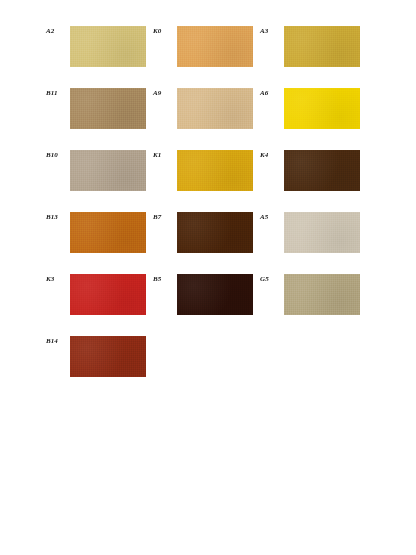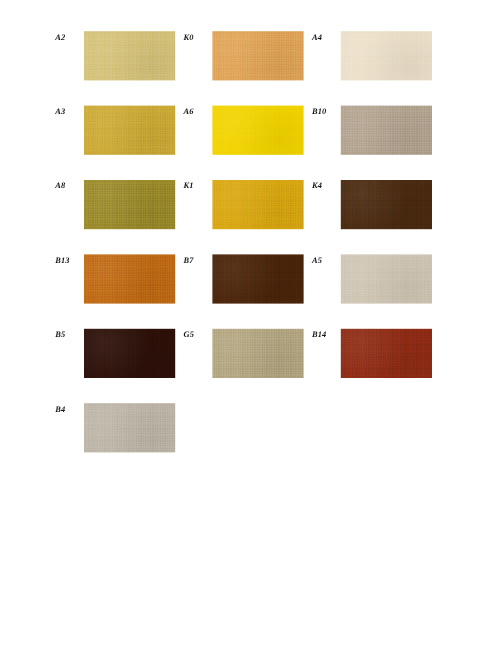--- a/index.html
+++ b/index.html
@@ -102,38 +102,38 @@
   <div class="swatch-grid">
       <div class="swatch-cell">
         <span class="swatch-label">A2</span>
         <span class="swatch-chip" style="background-color: rgb(213, 195, 122);"></span>
       </div>
       <div class="swatch-cell">
         <span class="swatch-label">K0</span>
         <span class="swatch-chip" style="background-color: rgb(224, 164, 87);"></span>
       </div>
       <div class="swatch-cell">
-        <span class="swatch-label">A4</span>
-        <span class="swatch-chip" style="background-color: rgb(236, 224, 201);"></span>
+        <span class="swatch-label">A3</span>
+        <span class="swatch-chip" style="background-color: rgb(204, 170, 54);"></span>
       </div>
       <div class="swatch-cell">
-        <span class="swatch-label">A3</span>
-        <span class="swatch-chip" style="background-color: rgb(204, 170, 54);"></span>
+        <span class="swatch-label">B11</span>
+        <span class="swatch-chip" style="background-color: rgb(169, 139, 96);"></span>
+      </div>
+      <div class="swatch-cell">
+        <span class="swatch-label">A9</span>
+        <span class="swatch-chip" style="background-color: rgb(217, 187, 141);"></span>
       </div>
       <div class="swatch-cell">
         <span class="swatch-label">A6</span>
         <span class="swatch-chip" style="background-color: rgb(242, 212, 0);"></span>
       </div>
       <div class="swatch-cell">
         <span class="swatch-label">B10</span>
         <span class="swatch-chip" style="background-color: rgb(179, 164, 144);"></span>
-      </div>
-      <div class="swatch-cell">
-        <span class="swatch-label">A8</span>
-        <span class="swatch-chip" style="background-color: rgb(154, 138, 42);"></span>
       </div>
       <div class="swatch-cell">
         <span class="swatch-label">K1</span>
         <span class="swatch-chip" style="background-color: rgb(217, 167, 17);"></span>
       </div>
       <div class="swatch-cell">
         <span class="swatch-label">K4</span>
         <span class="swatch-chip" style="background-color: rgb(74, 42, 16);"></span>
       </div>
       <div class="swatch-cell">
@@ -142,29 +142,29 @@
       </div>
       <div class="swatch-cell">
         <span class="swatch-label">B7</span>
         <span class="swatch-chip" style="background-color: rgb(74, 36, 9);"></span>
       </div>
       <div class="swatch-cell">
         <span class="swatch-label">A5</span>
         <span class="swatch-chip" style="background-color: rgb(207, 198, 180);"></span>
       </div>
       <div class="swatch-cell">
+        <span class="swatch-label">K3</span>
+        <span class="swatch-chip" style="background-color: rgb(200, 35, 31);"></span>
+      </div>
+      <div class="swatch-cell">
         <span class="swatch-label">B5</span>
         <span class="swatch-chip" style="background-color: rgb(44, 16, 8);"></span>
       </div>
       <div class="swatch-cell">
         <span class="swatch-label">G5</span>
         <span class="swatch-chip" style="background-color: rgb(179, 166, 129);"></span>
       </div>
       <div class="swatch-cell">
         <span class="swatch-label">B14</span>
         <span class="swatch-chip" style="background-color: rgb(142, 43, 20);"></span>
       </div>
-      <div class="swatch-cell">
-        <span class="swatch-label">B4</span>
-        <span class="swatch-chip" style="background-color: rgb(189, 182, 168);"></span>
-      </div>
     </div>
 </div>
 
 </body></html>

